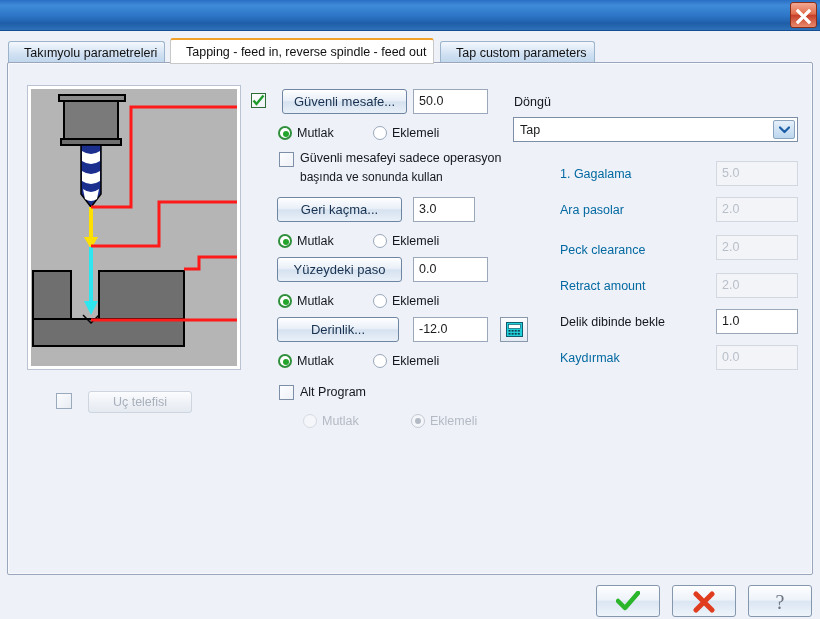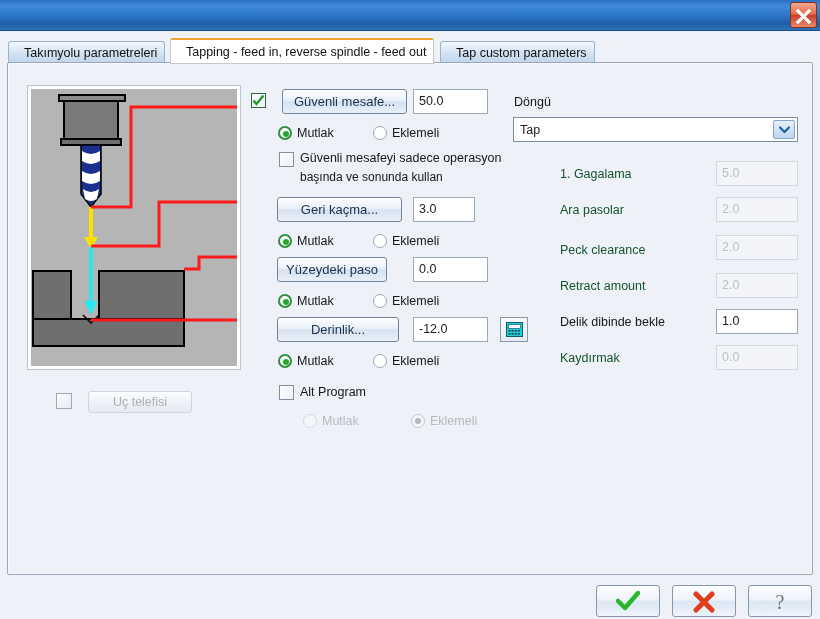--- a/index.html
+++ b/index.html
@@ -135,21 +135,21 @@
   .radio.off-dis { border:1px solid #d6dae1; background:#f4f6fa; }
   .radio.on-dis { border:1px solid #c3c9d2; background:#f4f6fa; }
   .radio.on-dis::after {
     content:''; position:absolute; left:3px; top:3px; width:6px; height:6px;
     border-radius:50%; background:#b3bac4;
   }
   .radio-label { position:absolute; font-size:12.5px; color:#14171c; white-space:nowrap; }
   .radio-label.dis { color:#b4bac3; }
 
   .fieldlabel { position:absolute; font-size:12.5px; color:#14171c; white-space:nowrap; }
-  .fieldlabel.dis { color:#14532d; }
+  .fieldlabel.dis { color:#0369a1; }
 
   
   #combo {
     position:absolute; left:513px; top:117px; width:285px; height:25px;
     background:#ffffff; border:1px solid #7d8fa6;
   }
   #combo-value {
     position:absolute; left:6px; top:5px; font-size:12.5px; color:#1b1b1b;
   }
   #combo-arrow {
@@ -261,21 +261,21 @@
   <div id="gm-line2">başında ve sonunda kullan</div>
 </div>
 
 <div class="btn3d" style="left:277px; top:197px; width:125px;">Geri kaçma...</div>
 <div class="txtfield" style="left:413px; top:197px; width:62px;">3.0</div>
 <div class="radio on" style="left:278px; top:234px;"></div>
 <div class="radio-label" style="left:297px; top:234px;">Mutlak</div>
 <div class="radio" style="left:373px; top:234px;"></div>
 <div class="radio-label" style="left:392px; top:234px;">Eklemeli</div>
 
-<div class="btn3d" style="left:277px; top:257px; width:110px;">Yüzeydeki paso</div>
+<div class="btn3d" style="left:277px; top:257px; width:125px;">Yüzeydeki paso</div>
 <div class="txtfield" style="left:413px; top:257px; width:75px;">0.0</div>
 <div class="radio on" style="left:278px; top:294px;"></div>
 <div class="radio-label" style="left:297px; top:294px;">Mutlak</div>
 <div class="radio" style="left:373px; top:294px;"></div>
 <div class="radio-label" style="left:392px; top:294px;">Eklemeli</div>
 
 <div class="btn3d" style="left:277px; top:317px; width:122px;">Derinlik...</div>
 <div class="txtfield" style="left:413px; top:317px; width:75px;">-12.0</div>
 <div class="calcbtn" style="left:500px; top:317px;">
   <svg width="17" height="15" viewBox="0 0 17 15">

